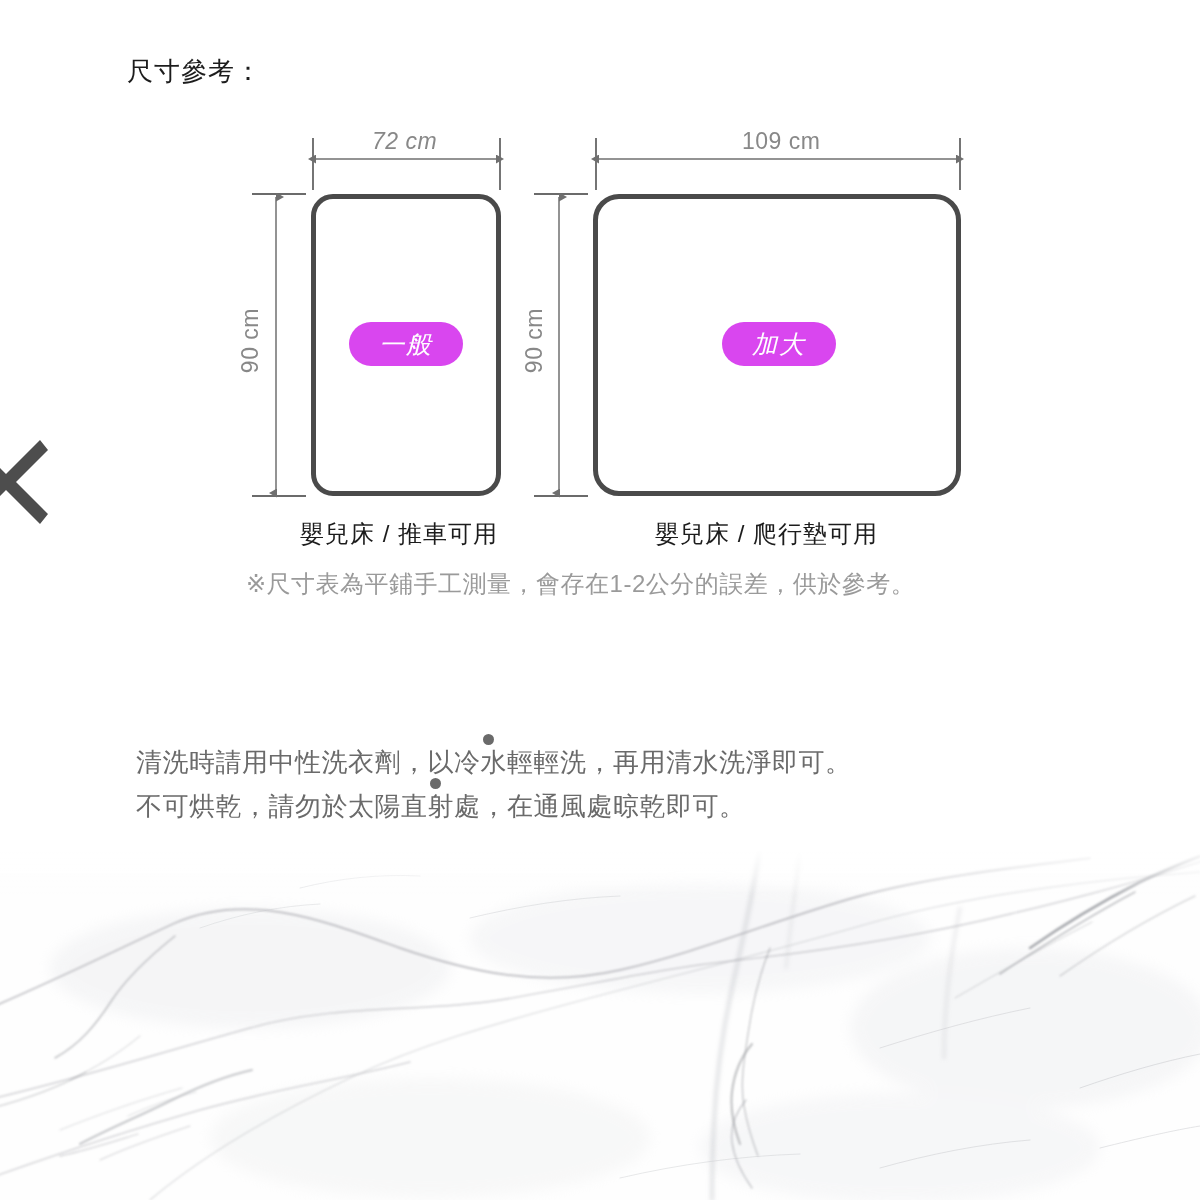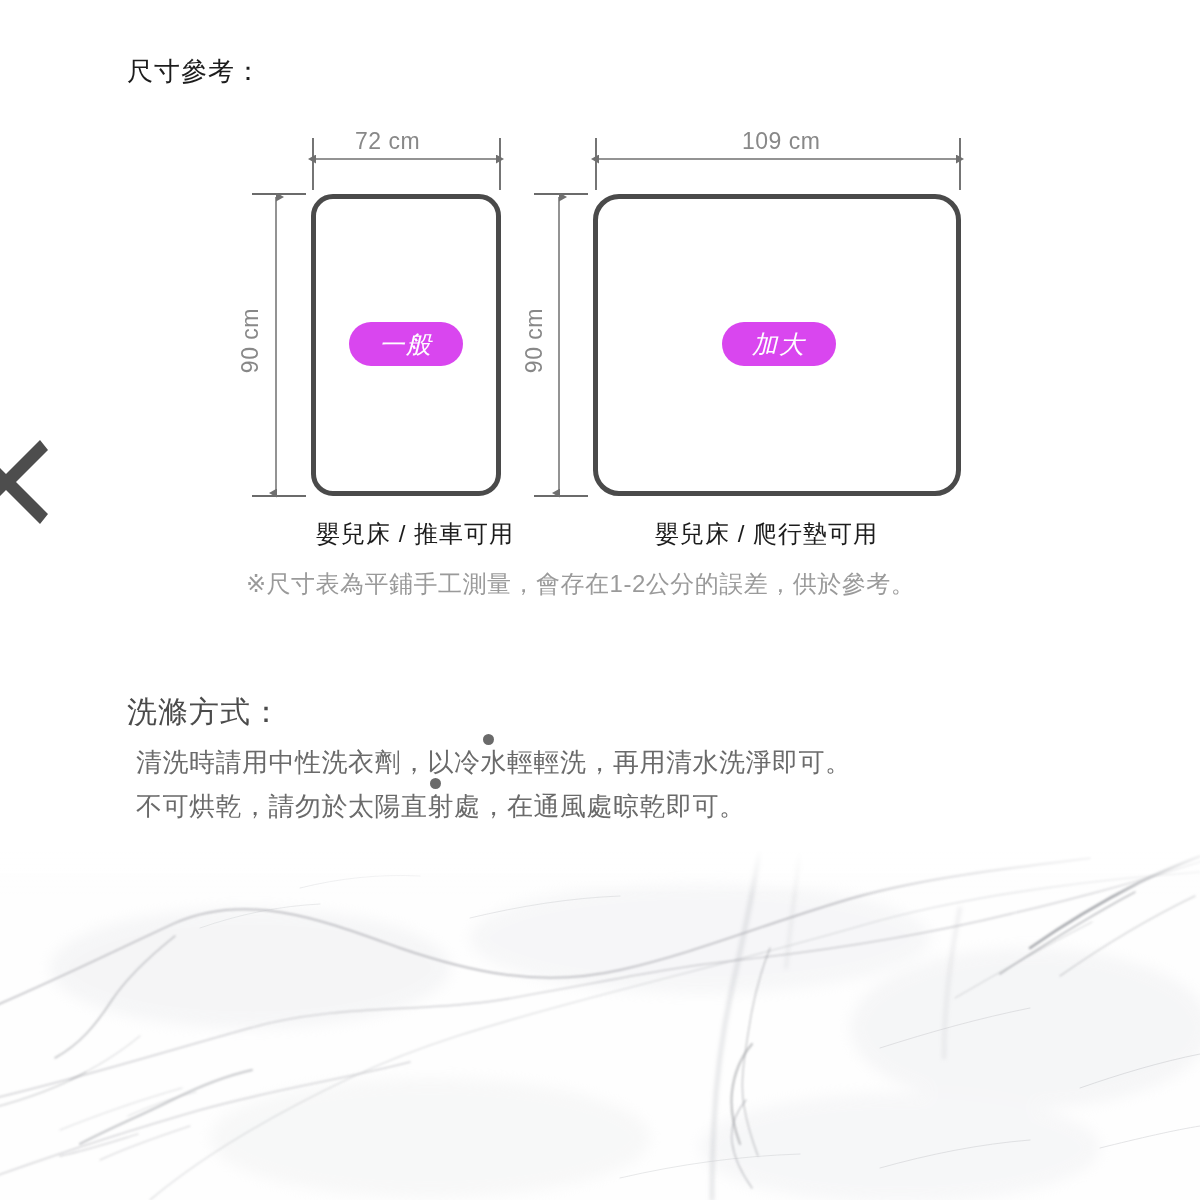--- a/index.html
+++ b/index.html
@@ -96,21 +96,21 @@
   }
 
   
   .dim-h {
     position: absolute;
     font-size: 23px;
     color: #888888;
     white-space: nowrap;
     letter-spacing: 0.5px;
   }
-  #dim-w-regular { left: 355px; top: 128px; }
+  #dim-w-regular { left: 372px; top: 128px; font-style: italic; }
   #dim-w-large   { left: 742px; top: 128px; }
 
   .dim-v {
     position: absolute;
     font-size: 23px;
     color: #888888;
     white-space: nowrap;
     letter-spacing: 0.5px;
     writing-mode: vertical-rl;
     transform: rotate(180deg);
@@ -119,21 +119,21 @@
   #dim-h-large   { left: 521px; top: 308px; }
 
   
   .mat-caption {
     position: absolute;
     font-size: 24px;
     color: #1c1c1c;
     white-space: nowrap;
     letter-spacing: 1px;
   }
-  #caption-regular { left: 316px; top: 518px; }
+  #caption-regular { left: 300px; top: 518px; }
   #caption-large   { left: 655px; top: 518px; }
 
   #size-note {
     position: absolute;
     left: 246px;
     top: 568px;
     font-size: 24px;
     color: #9a9a9a;
     white-space: nowrap;
     letter-spacing: 0.5px;
@@ -241,21 +241,20 @@
 
     <div class="pill" id="pill-regular">一般</div>
     <div class="pill" id="pill-large">加大</div>
 
     <div class="mat-caption" id="caption-regular">嬰兒床 / 推車可用</div>
     <div class="mat-caption" id="caption-large">嬰兒床 / 爬行墊可用</div>
 
     <div id="size-note">※尺寸表為平鋪手工測量，會存在1-2公分的誤差，供於參考。</div>
   </div>
 
-  <div id="wash-title">洗滌方式：</div>
 
   <div class="wash-item" id="wash-item-0">
     <span class="wash-bullet"></span>
     <span>清洗時請用中性洗衣劑，以冷水輕輕洗，再用清水洗淨即可。</span>
   </div>
   <div class="wash-item" id="wash-item-1">
     <span class="wash-bullet"></span>
     <span>不可烘乾，請勿於太陽直射處，在通風處晾乾即可。</span>
   </div>
 

